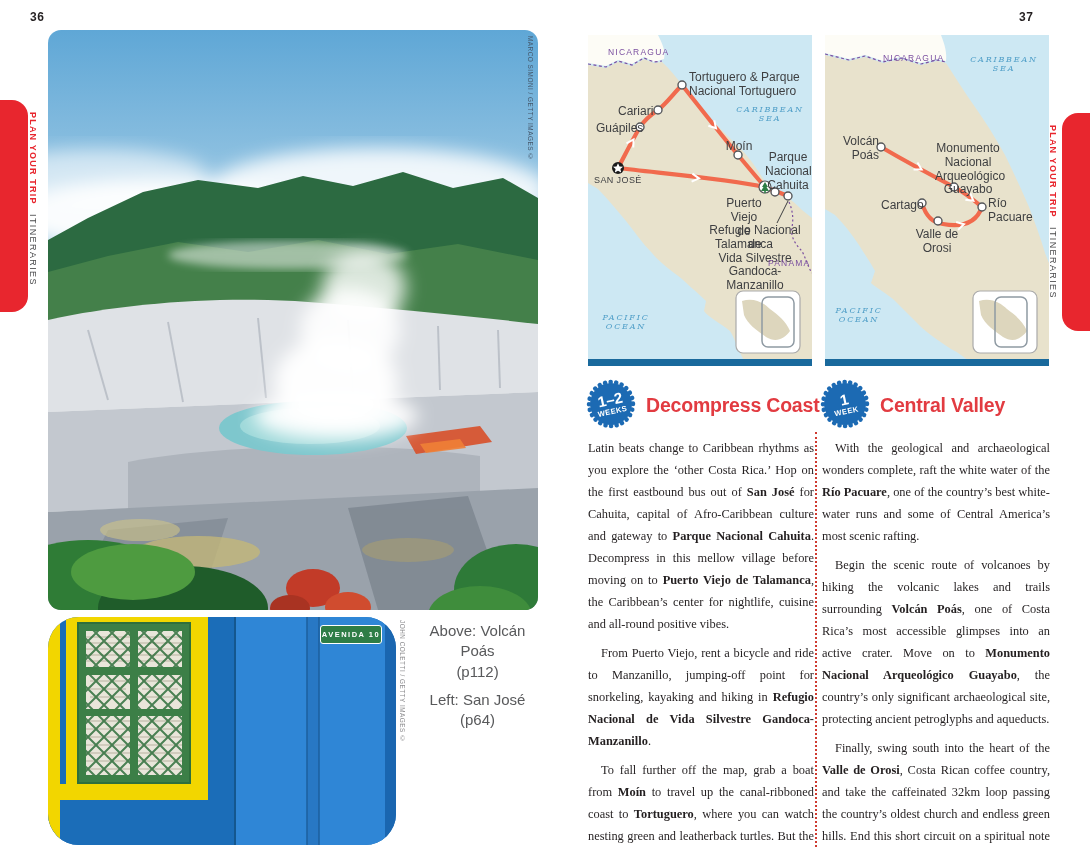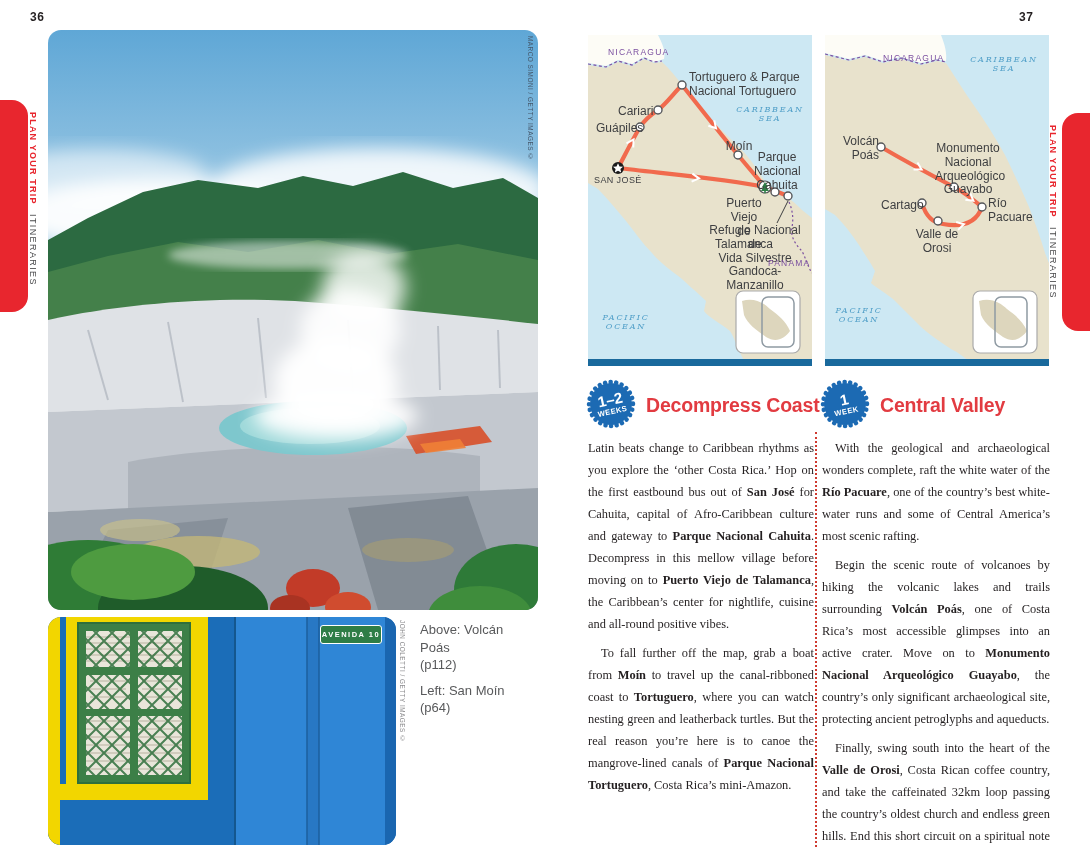--- a/index.html
+++ b/index.html
@@ -12,21 +12,21 @@
   .tabrect.right{right:-18px;top:113px;width:46px;height:218px;border-radius:16px;}
   .tabtext{position:absolute;writing-mode:vertical-rl;text-orientation:mixed;
            font-size:9px;font-weight:bold;letter-spacing:1.2px;white-space:nowrap;}
   .tabtext .plan{color:#e8262e;}
   .tabtext .sect{color:#4a4a4c;font-weight:normal;margin-top:6px;letter-spacing:1.4px;}
   
   .photo{position:absolute;border-radius:13px;overflow:hidden;}
   .photo svg{display:block;}
   .credit{position:absolute;writing-mode:vertical-rl;text-orientation:mixed;
           font-size:6.4px;letter-spacing:.5px;white-space:nowrap;}
-  .caption{position:absolute;font-size:13px;color:#58595b;line-height:1.35;}
+  .caption{position:absolute;font-size:15px;color:#58595b;line-height:1.35;text-align:center;}
   .caption .cap-gap{margin-top:8px;}
   .sign{position:absolute;background:#2e7d46;border:1.5px solid #ffffff;border-radius:3px;
         color:#ffffff;font-size:7.5px;font-weight:bold;letter-spacing:1.5px;
         display:flex;align-items:center;justify-content:center;}
   
   .map{position:absolute;width:224px;height:331px;background:#cde8f3;overflow:hidden;}
   .map svg{position:absolute;left:0;top:0;}
   .map-bar{position:absolute;left:0;bottom:0;width:100%;height:7px;background:#19699c;}
   .mlabel{position:absolute;font-size:12px;line-height:1.15;color:#3e3f41;white-space:pre-line;}
   .mlabel.center{text-align:center;}
@@ -131,21 +131,21 @@
         <ellipse cx="265" cy="558" rx="27" ry="19" fill="#c23b28"></ellipse>
         <ellipse cx="300" cy="577" rx="23" ry="15" fill="#d04c2f"></ellipse>
         <ellipse cx="242" cy="578" rx="20" ry="13" fill="#a93322"></ellipse>
         <ellipse cx="468" cy="560" rx="62" ry="46" fill="#2e7a38"></ellipse>
         <ellipse cx="432" cy="586" rx="52" ry="30" fill="#3f8d3c"></ellipse>
       </g>
     </svg>
     <div class="credit" style="right:4px;top:6px;color:#44576b;">MARCO SIMONI / GETTY IMAGES ©</div>
   </figure>
 
-  <figure class="photo" style="left:48px;top:617px;width:348px;height:228px;margin:0;">
+  <figure class="photo" style="left:48px;top:617px;width:348px;height:228px;margin:0;border-radius:31px;">
     <svg width="348" height="228" viewBox="0 0 348 228">
       <defs>
         <pattern id="lattice" width="16" height="16" patternUnits="userSpaceOnUse">
           <path d="M0,16 L16,0 M0,0 L16,16" stroke="#2f6f3c" stroke-width="2" fill="none"></path>
         </pattern>
       </defs>
       <rect width="348" height="228" fill="#1b6db8"></rect>
       <rect x="187" y="0" width="150" height="228" fill="#2f86d6"></rect>
       <rect x="337" y="0" width="11" height="228" fill="#1a66b0"></rect>
       <rect x="259" y="0" width="12" height="228" fill="#2878c4"></rect>
@@ -169,21 +169,21 @@
       <rect x="38" y="92" width="96" height="7" fill="#3c7f47"></rect>
       <rect x="30" y="6" width="112" height="160" fill="none" stroke="#2f6f3c" stroke-width="2"></rect>
     </svg>
     <div class="sign" style="left:272px;top:8px;width:60px;height:17px;">AVENIDA 10</div>
   </figure>
   <div class="credit" style="left:399px;top:620px;color:#8b8b8e;">JOHN COLETTI / GETTY IMAGES ©</div>
 
   <div class="caption" style="left:420px;top:621px;width:115px;">
     <div>Above: Volcán Poás</div>
     <div>(p112)</div>
-    <div class="cap-gap">Left: San Moín (p64)</div>
+    <div class="cap-gap">Left: San José (p64)</div>
   </div>
 
   <div class="map" style="left:588px;top:35px;">
     <svg width="224" height="331" viewBox="0 0 224 331">
       <path d="M0,0 L70,0 C74,8 78,16 76,24 L66,27 L56,22 L44,29 L30,25 L18,31 L0,28 Z" fill="#fdfcf6"></path>
       <path d="M0,30 L18,33 L30,27 L44,31 L56,24 L66,28 L74,27 C82,34 88,42 94,50 C102,60 112,72 124,85 C138,100 150,110 160,122 C168,132 174,142 180,152 C185,158 192,161 198,162 C204,165 209,170 214,175 L224,183 L224,331 L160,331 C150,318 148,305 142,296 C132,288 120,282 116,276 L118,266 C110,258 100,250 94,244 C84,236 72,228 64,218 C54,208 46,196 38,186 C28,174 18,162 10,154 L0,148 Z" fill="#e8e2cc"></path>
       <path d="M0,29 L18,32 L30,26 L44,30 L56,23 L66,27 L74,26" fill="none" stroke="#7b4fa0" stroke-width="1.2" stroke-dasharray="3 2.5"></path>
       <path d="M199,163 C204,172 206,182 204,192 C202,202 208,210 214,216 C218,224 220,232 224,238" fill="none" stroke="#7b4fa0" stroke-width="1.2" stroke-dasharray="2 2.5"></path>
       <g stroke="#f16a4d" stroke-width="4.2" fill="none" stroke-linecap="round" stroke-linejoin="round">
         <path d="M30,133 C38,118 46,102 52,92 C58,83 64,79 70,75 C78,69 86,58 94,50"></path>
@@ -221,21 +221,21 @@
       </g>
     </svg>
     <div class="mlabel country" style="left:20px;top:13px;">NICARAGUA</div>
     <div class="mlabel sea" style="left:148px;top:70px;width:68px;">CARIBBEAN
 SEA</div>
     <div class="mlabel" style="left:101px;top:36px;">Tortuguero &amp; Parque
 Nacional Tortuguero</div>
     <div class="mlabel rightal" style="left:30px;top:70px;width:34px;">Cariari</div>
     <div class="mlabel rightal" style="left:8px;top:87px;width:38px;">Guápiles</div>
     <div class="mlabel center" style="left:136px;top:105px;width:30px;">Moín</div>
-    <div class="mlabel center" style="left:166px;top:116px;width:46px;">Parque
+    <div class="mlabel center" style="left:177px;top:116px;width:46px;">Parque
 Nacional
 Cahuita</div>
     <div class="mlabel capital" style="left:6px;top:140px;">SAN JOSÉ</div>
     <div class="mlabel center" style="left:126px;top:162px;width:60px;">Puerto Viejo
 de Talamanca</div>
     <div class="mlabel center" style="left:118px;top:189px;width:98px;">Refugio Nacional de
 Vida Silvestre Gandoca-
 Manzanillo</div>
     <div class="mlabel country" style="left:180px;top:224px;">PANAMA</div>
     <div class="mlabel sea" style="left:12px;top:278px;width:52px;">PACIFIC
@@ -308,20 +308,21 @@
     </svg>
     <div class="btxt">
       <div class="b1">1</div>
       <div class="b2">WEEK</div>
     </div>
   </div>
   <div class="ittitle" style="left:880px;top:394px;">Central Valley</div>
 
   <div class="col" style="left:588px;top:437px;">
     <p><span>Latin beats change to Caribbean rhythms as you explore the ‘other Costa Rica.’ Hop on the first eastbound bus out of </span><b>San José</b><span> for Cahuita, capital of Afro-Caribbean culture and gateway to </span><b>Parque Nacional Cahuita</b><span>. Decompress in this mellow village before moving on to </span><b>Puerto Viejo de Talamanca</b><span>, the Caribbean’s center for nightlife, cuisine and all-round positive vibes.</span></p>
+    <p class="ind"><span>From Puerto Viejo, rent a bicycle and ride to Manzanillo, jumping-off point for snorkeling, kayaking and hiking in </span><b>Refugio Nacional de Vida Silvestre Gandoca-Manzanillo</b><span>.</span></p>
     <p class="ind"><span>To fall further off the map, grab a boat from </span><b>Moín</b><span> to travel up the canal-ribboned coast to </span><b>Tortuguero</b><span>, where you can watch nesting green and leatherback turtles. But the real reason you’re here is to canoe the mangrove-lined canals of </span><b>Parque Nacional Tortuguero</b><span>, Costa Rica’s mini-Amazon.</span></p>
   </div>
   <div class="col" style="left:822px;top:437px;width:228px;">
     <p class="ind"><span>With the geological and archaeological wonders complete, raft the white water of the </span><b>Río Pacuare</b><span>, one of the country’s best white-water runs and some of Central America’s most scenic rafting.</span></p>
     <p class="ind"><span>Begin the scenic route of volcanoes by hiking the volcanic lakes and trails surrounding </span><b>Volcán Poás</b><span>, one of Costa Rica’s most accessible glimpses into an active crater. Move on to </span><b>Monumento Nacional Arqueológico Guayabo</b><span>, the country’s only significant archaeological site, protecting ancient petroglyphs and aqueducts.</span></p>
     <p class="ind"><span>Finally, swing south into the heart of the </span><b>Valle de Orosi</b><span>, Costa Rican coffee country, and take the caffeinated 32km loop passing the country’s oldest church and endless green hills. End this short circuit on a spiritual note at the country’s grandest colonial temple, the Basílica de Nuestra Señora de Los Ángeles in </span><b>Cartago</b><span>.</span></p>
   </div>
 
   <div class="divider"></div>
 </div>

